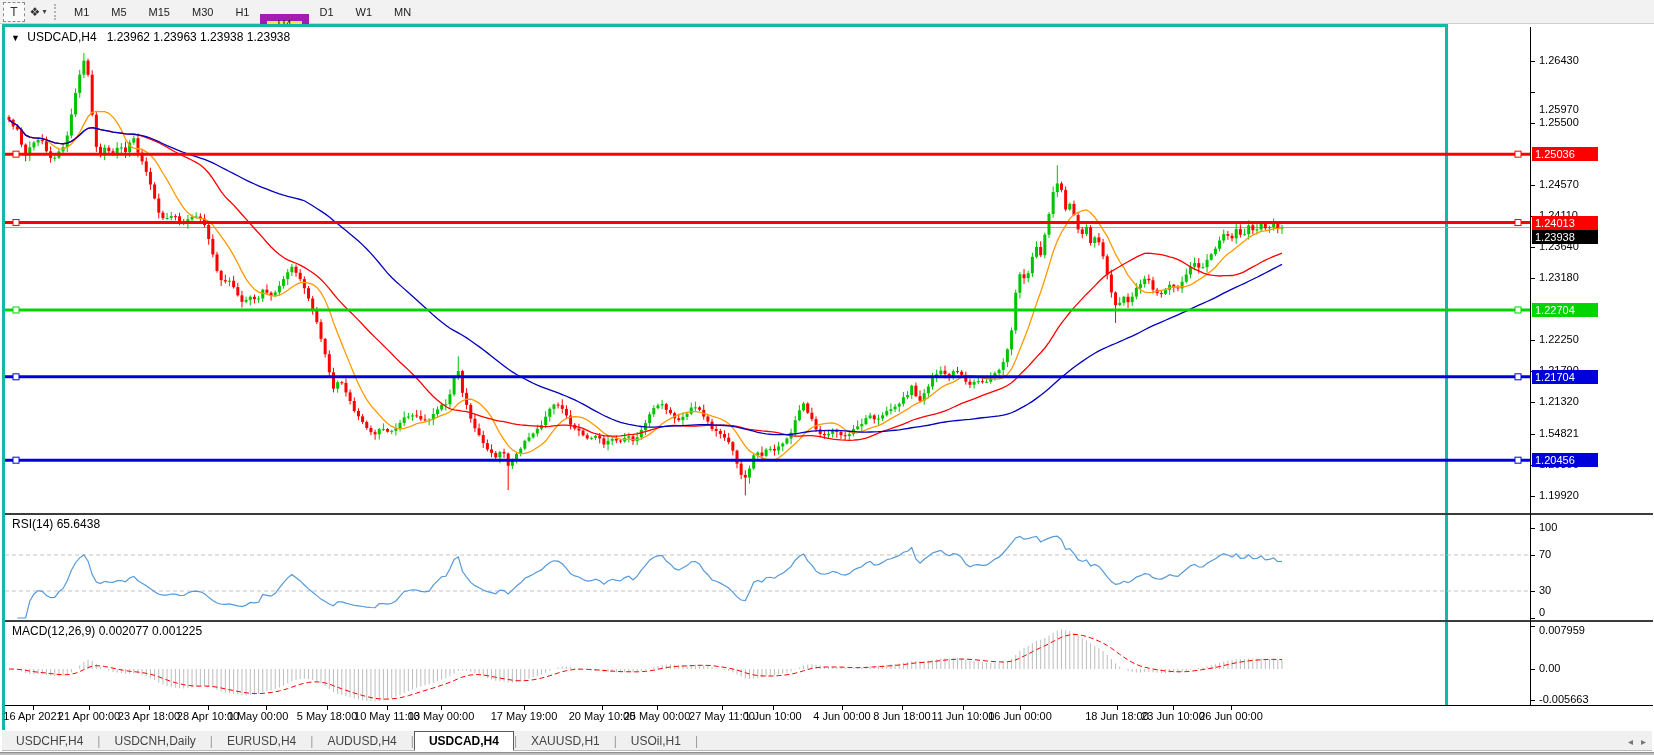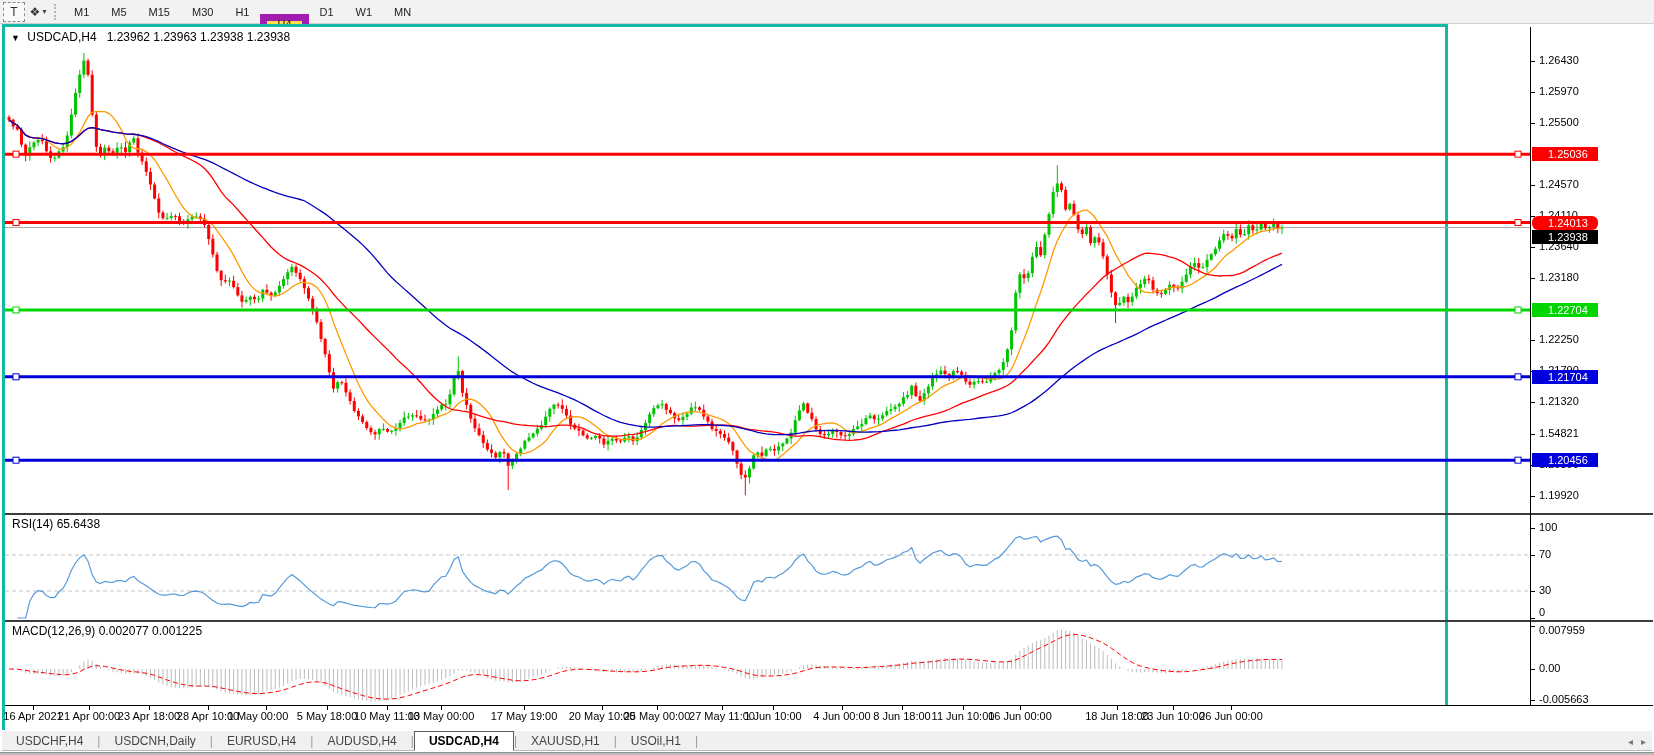--- a/index.html
+++ b/index.html
@@ -20,21 +20,21 @@
   .chart-window{position:absolute;left:2px;top:24px;width:1446px;height:706px;border:3px solid #14b8a6;background:#fff;}
   .pane-svg{position:absolute;left:0;display:block;}
   .chart-title{position:absolute;left:6px;top:3px;font-size:12px;color:#000;z-index:30;}
   .chart-title .dd{font-size:9px;margin-right:4px;}
   .pane-label{position:absolute;left:7px;font-size:12px;color:#000;z-index:20;}
   .separator{position:absolute;left:0;width:1648px;height:2px;background:#3c3c3c;z-index:5;}
   .axis-line{position:absolute;left:1525px;top:0;width:1px;height:678px;background:#000;z-index:15;}
   .axis-label{position:absolute;left:1534px;font-size:11px;color:#000;white-space:nowrap;z-index:10;}
   .axis-dash{position:absolute;left:1525px;width:5px;height:1px;background:#000;z-index:10;}
   .tag{position:absolute;left:1527px;width:66px;height:14px;line-height:14px;font-size:11px;
-    color:#fff;padding-left:16px;z-index:25;white-space:nowrap;}
+    color:#fff;padding-left:3px;z-index:25;white-space:nowrap;}
   .xaxis-strip{position:absolute;left:0;top:678px;width:1648px;height:26px;border-top:1px solid #000;background:#fff;}
   .xlabel{position:absolute;top:4px;width:92px;text-align:center;font-size:11px;color:#000;white-space:nowrap;}
   .xtick{position:absolute;top:0;width:1px;height:4px;background:#000;}
   
   .tab-bar{position:absolute;left:2px;top:731px;width:1650px;height:20px;background:#f0f0f0;
     display:flex;align-items:center;border-bottom:1px solid #b9b9b9;}
   .tab{height:20px;display:flex;align-items:center;padding:0 14px;font-size:12px;color:#444;white-space:nowrap;}
   .tab.active{background:#fff;border:1px solid #5a5a5a;border-bottom:1px solid #fff;color:#000;font-weight:bold;}
   .tab-sep{color:#9a9a9a;font-size:12px;}
   .tab-arrows{position:absolute;right:6px;top:0;height:20px;display:flex;align-items:center;gap:8px;
@@ -1046,21 +1046,21 @@
           <line x1="1272.8" x2="1272.8" y1="47" y2="37.57" stroke="#bdbdbd" stroke-width="1"></line>
           <line x1="1276.96" x2="1276.96" y1="47" y2="38.01" stroke="#bdbdbd" stroke-width="1"></line>
         </g>
         <polyline points="4,47 8.16,47.09 12.32,47.26 16.48,47.68 20.64,48.37 24.8,49.08 28.96,49.7 33.12,50.2 37.28,50.59 41.44,51.03 45.6,51.55 49.76,52.07 53.92,52.48 58.08,52.74 62.24,52.71 66.4,52.22 70.56,51.18 74.72,49.61 78.88,47.58 83.04,45.57 87.2,44.19 91.36,43.71 95.52,43.92 99.68,44.47 103.84,45.25 108,46.17 112.16,47.06 116.32,47.88 120.48,48.67 124.64,49.27 128.8,49.67 132.96,50.09 137.12,50.61 141.28,51.3 145.44,52.21 149.6,53.38 153.76,54.82 157.92,56.41 162.08,57.99 166.24,59.42 170.4,60.66 174.56,61.77 178.72,62.7 182.88,63.4 187.04,63.84 191.2,64.06 195.36,64.11 199.52,64.11 203.68,64.2 207.84,64.52 212,65.13 216.16,65.97 220.32,66.89 224.48,67.76 228.64,68.58 232.8,69.38 236.96,70.17 241.12,70.82 245.28,71.27 249.44,71.54 253.6,71.61 257.76,71.4 261.92,70.99 266.08,70.47 270.24,69.8 274.4,68.95 278.56,67.89 282.72,66.61 286.88,65.15 291.04,63.69 295.2,62.35 299.36,61.24 303.52,60.43 307.68,59.96 311.84,59.86 316,60.2 320.16,60.95 324.32,62.13 328.48,63.7 332.64,65.3 336.8,66.8 340.96,68.25 345.12,69.65 349.28,71.02 353.44,72.31 357.6,73.51 361.76,74.6 365.92,75.56 370.08,76.34 374.24,76.85 378.4,77.08 382.56,77.1 386.72,76.89 390.88,76.47 395.04,75.78 399.2,74.83 403.36,73.7 407.52,72.43 411.68,71.09 415.84,69.77 420,68.49 424.16,67.24 428.32,65.96 432.48,64.62 436.64,63.22 440.8,61.81 444.96,60.3 449.12,58.56 453.28,56.66 457.44,55.02 461.6,53.76 465.76,52.98 469.92,52.64 474.08,52.67 478.24,53.03 482.4,53.65 486.56,54.41 490.72,55.28 494.88,56.07 499.04,56.78 503.2,57.53 507.36,58.17 511.52,58.61 515.68,58.79 519.84,58.68 524,58.33 528.16,57.76 532.32,57 536.48,56.09 540.64,55 544.8,53.74 548.96,52.37 553.12,51 557.28,49.73 561.44,48.68 565.6,47.93 569.76,47.46 573.92,47.21 578.08,47.18 582.24,47.33 586.4,47.56 590.56,47.82 594.72,48.11 598.88,48.48 603.04,48.83 607.2,49.12 611.36,49.37 615.52,49.59 619.68,49.73 623.84,49.79 628,49.84 632.16,49.84 636.32,49.69 640.48,49.38 644.64,48.85 648.8,48.13 652.96,47.29 657.12,46.4 661.28,45.61 665.44,44.96 669.6,44.51 673.76,44.23 677.92,44.04 682.08,43.89 686.24,43.69 690.4,43.47 694.56,43.3 698.72,43.27 702.88,43.39 707.04,43.7 711.2,44.16 715.36,44.73 719.52,45.39 723.68,46.13 727.84,47 732,48.07 736.16,49.36 740.32,50.74 744.48,51.98 748.64,52.89 752.8,53.5 756.96,53.9 761.12,54.07 765.28,54.05 769.44,53.92 773.6,53.66 777.76,53.28 781.92,52.76 786.08,52.1 790.24,51.21 794.4,50.08 798.56,48.77 802.72,47.52 806.88,46.47 811.04,45.73 815.2,45.28 819.36,45.06 823.52,44.98 827.68,44.96 831.84,44.99 836,45.1 840.16,45.28 844.32,45.46 848.48,45.58 852.64,45.61 856.8,45.57 860.96,45.41 865.12,45.15 869.28,44.89 873.44,44.65 877.6,44.39 881.76,44.08 885.92,43.75 890.08,43.39 894.24,43 898.4,42.54 902.56,42.04 906.72,41.43 910.88,40.93 915.04,40.61 919.2,40.32 923.36,40 927.52,39.59 931.68,39.11 935.84,38.57 940,38.1 944.16,37.74 948.32,37.42 952.48,37.18 956.64,37.06 960.8,37.13 964.96,37.38 969.12,37.72 973.28,38.1 977.44,38.53 981.6,38.97 985.76,39.37 989.92,39.68 994.08,39.89 998.24,39.94 1002.4,39.74 1006.56,39.17 1010.72,37.91 1014.88,36.09 1019.04,34.07 1023.2,32 1027.36,29.83 1031.52,27.62 1035.68,25.66 1039.84,23.73 1044,21.72 1048.16,19.52 1052.32,17.28 1056.48,15.28 1060.64,13.87 1064.8,12.89 1068.96,12.46 1073.12,12.67 1077.28,13.4 1081.44,14.41 1085.6,15.82 1089.76,17.4 1093.92,19.15 1098.08,21.14 1102.24,23.49 1106.4,26.21 1110.56,29.25 1114.72,32.33 1118.88,35.23 1123.04,37.96 1127.2,40.39 1131.36,42.41 1135.52,44.03 1139.68,45.25 1143.84,46.18 1148,47 1152.16,47.75 1156.32,48.43 1160.48,48.97 1164.64,49.33 1168.8,49.59 1172.96,49.77 1177.12,49.8 1181.28,49.64 1185.44,49.26 1189.6,48.71 1193.76,48.13 1197.92,47.56 1202.08,46.94 1206.24,46.23 1210.4,45.44 1214.56,44.53 1218.72,43.53 1222.88,42.55 1227.04,41.67 1231.2,40.8 1235.36,40.06 1239.52,39.46 1243.68,38.87 1247.84,38.41 1252,38.06 1256.16,37.74 1260.32,37.54 1264.48,37.43 1268.64,37.36 1272.8,37.4 1276.96,37.52" fill="none" stroke="#FF0000" stroke-width="1" stroke-dasharray="5 3"></polyline>
       </svg>
 
     <div class="axis-line"></div>
     <div id="axis-col">
         <div class="axis-label" style="top: 27px;">1.26430</div>
         <div class="axis-dash" style="top: 34px;"></div>
-        <div class="axis-label" style="top: 58px;">1.25970</div>
+        <div class="axis-label" style="top: 76px;">1.25970</div>
         <div class="axis-dash" style="top: 65px;"></div>
         <div class="axis-label" style="top: 89px;">1.25500</div>
         <div class="axis-dash" style="top: 96px;"></div>
         <div class="axis-label" style="top: 151px;">1.24570</div>
         <div class="axis-dash" style="top: 158px;"></div>
         <div class="axis-label" style="top: 182px;">1.24110</div>
         <div class="axis-dash" style="top: 189px;"></div>
         <div class="axis-label" style="top: 213px;">1.23640</div>
         <div class="axis-dash" style="top: 220px;"></div>
         <div class="axis-label" style="top: 244px;">1.23180</div>
@@ -1071,21 +1071,21 @@
         <div class="axis-dash" style="top: 344px;"></div>
         <div class="axis-label" style="top: 368px;">1.21320</div>
         <div class="axis-dash" style="top: 375px;"></div>
         <div class="axis-label" style="top: 400px;">1.54821</div>
         <div class="axis-dash" style="top: 407px;"></div>
         <div class="axis-label" style="top: 431px;">1.20390</div>
         <div class="axis-dash" style="top: 438px;"></div>
         <div class="axis-label" style="top: 462px;">1.19920</div>
         <div class="axis-dash" style="top: 469px;"></div>
         <div class="tag" style="top: 120px; background: rgb(255, 0, 0);">1.25036</div>
-        <div class="tag" style="top: 189px; background: rgb(255, 0, 0); border-radius: 6px;">1.24013</div>
+        <div class="tag" style="top: 189px; background: rgb(255, 0, 0);">1.24013</div>
         <div class="tag" style="top: 276px; background: rgb(0, 213, 0);">1.22704</div>
         <div class="tag" style="top: 343px; background: rgb(0, 0, 221);">1.21704</div>
         <div class="tag" style="top: 426px; background: rgb(0, 0, 221);">1.20456</div>
         <div class="tag" style="top: 203px; background: rgb(0, 0, 0);">1.23938</div>
         <div class="axis-label" style="top: 494px;">100</div>
         <div class="axis-dash" style="top: 501px;"></div>
         <div class="axis-label" style="top: 521px;">70</div>
         <div class="axis-dash" style="top: 528px;"></div>
         <div class="axis-label" style="top: 557px;">30</div>
         <div class="axis-dash" style="top: 564px;"></div>

